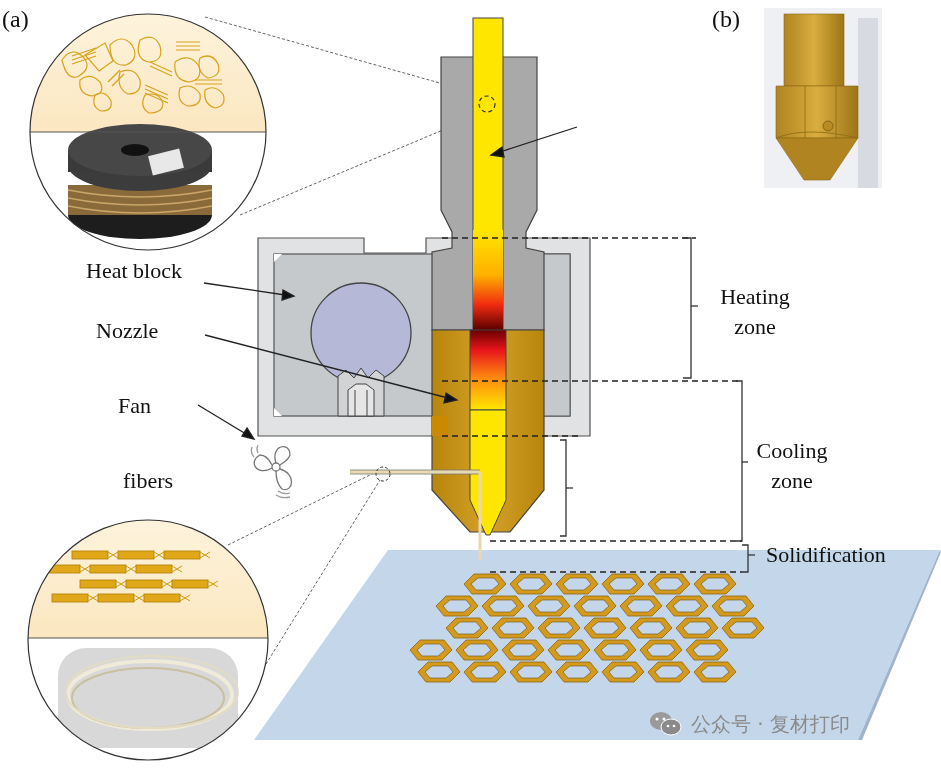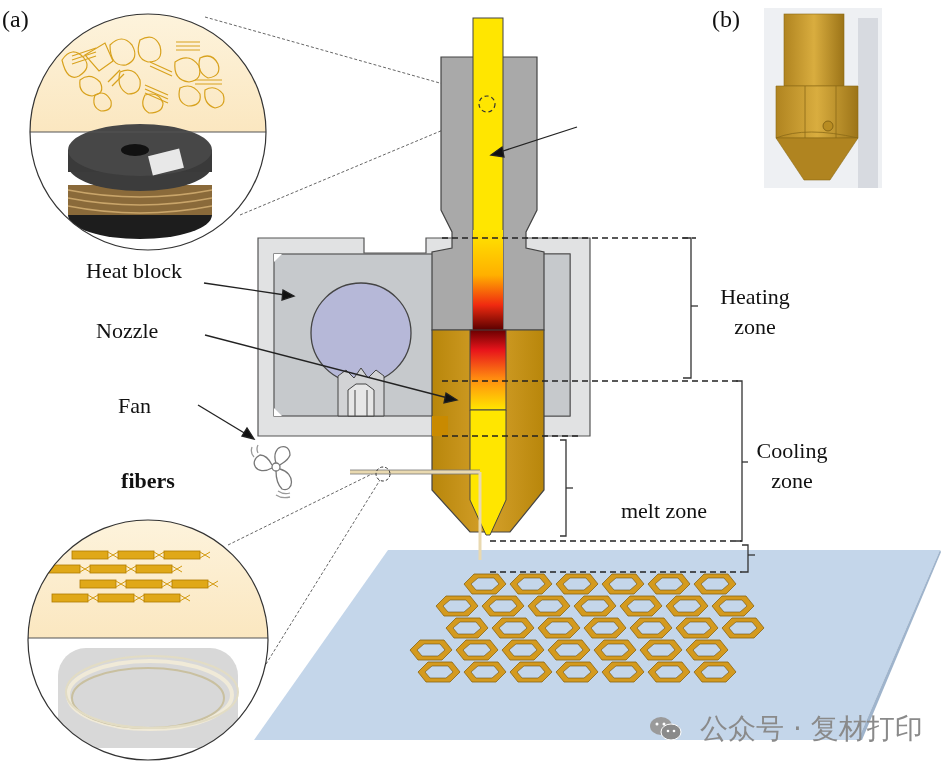--- a/index.html
+++ b/index.html
@@ -1,21 +1,21 @@
 <!DOCTYPE html>
 <html><head>
   <meta charset="utf-8">
   <style>
     html, body { margin: 0; padding: 0; background: #ffffff; }
     body { width: 941px; height: 768px; overflow: hidden; position: relative; font-family: "Liberation Serif", "DejaVu Serif", serif; }
     #stage { position: absolute; left: 0; top: 0; width: 941px; height: 768px; }
     .lbl { position: absolute; font-family: "Liberation Serif", "DejaVu Serif", serif; font-size: 22px; color: #111; line-height: 26px; white-space: nowrap; }
     .lbl.center { text-align: center; }
     .panel { position: absolute; font-family: "Liberation Serif", "DejaVu Serif", serif; font-size: 24px; color: #111; }
-    .watermark { position: absolute; left: 648px; top: 710px; font-family: "DejaVu Sans", sans-serif; font-size: 28px; color: #8a8a8a; white-space: nowrap; display: flex; align-items: center; gap: 16px; }
+    .watermark { position: absolute; left: 648px; top: 710px; font-family: "DejaVu Sans", sans-serif; font-size: 20px; color: #8a8a8a; white-space: nowrap; display: flex; align-items: center; gap: 7px; }
     .wm-icon { width: 36px; height: 28px; position: relative; }
   </style>
 </head>
 <body>
 
 <div id="stage">
 <svg width="941" height="768" viewBox="0 0 941 768" xmlns="http://www.w3.org/2000/svg">
   <defs>
     <linearGradient id="meltUpper" x1="0" y1="0" x2="0" y2="1">
       <stop offset="0" stop-color="#ffe600"></stop>
@@ -320,30 +320,30 @@
   </g>
 </svg>
 
   
   <span class="panel" style="left:2px; top:6px;">(a)</span>
   <span class="panel" style="left:712px; top:6px;">(b)</span>
 
   <span class="lbl" style="left:86px; top:258px;">Heat block</span>
   <span class="lbl" style="left:96px; top:318px;">Nozzle</span>
   <span class="lbl" style="left:118px; top:393px;">Fan</span>
-  <span class="lbl center" style="left:58px; top:468px; width:180px;font-weight:bold;">fibers</span>
+  <span class="lbl center" style="left:58px; top:468px; width:180px;">fibers</span>
 
   <span class="lbl center" style="left:700px; top:284px; width:110px;">Heating</span>
   <span class="lbl center" style="left:700px; top:314px; width:110px;">zone</span>
 
   <span class="lbl center" style="left:742px; top:438px; width:100px;">Cooling</span>
   <span class="lbl center" style="left:742px; top:468px; width:100px;">zone</span>
 
-  <span class="lbl center" style="left:588px; top:498px; width:152px;">melt zone</span>
-
+
+  <span class="lbl" style="left:766px; top:542px;">Solidification</span>
 
   <div class="watermark">
     <span class="wm-icon">
       <svg width="36" height="28" viewBox="0 0 36 28">
         <ellipse cx="13" cy="11" rx="11" ry="9" fill="#9a9a9a"></ellipse>
         <ellipse cx="23" cy="17" rx="10" ry="8" fill="#8a8a8a" stroke="#fff" stroke-width="1"></ellipse>
         <circle cx="9" cy="9" r="1.5" fill="#fff"></circle>
           <circle cx="16" cy="9" r="1.5" fill="#fff"></circle>
         <circle cx="20" cy="16" r="1.3" fill="#fff"></circle>
           <circle cx="26" cy="16" r="1.3" fill="#fff"></circle>

